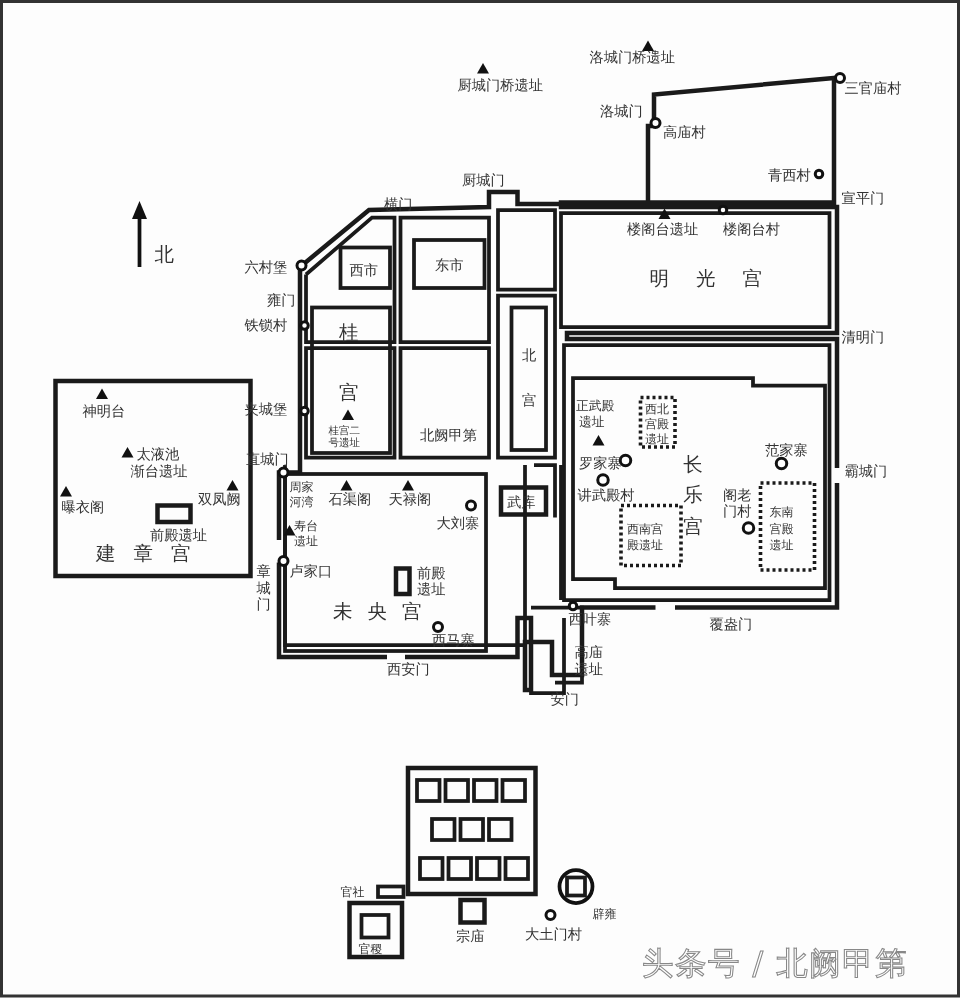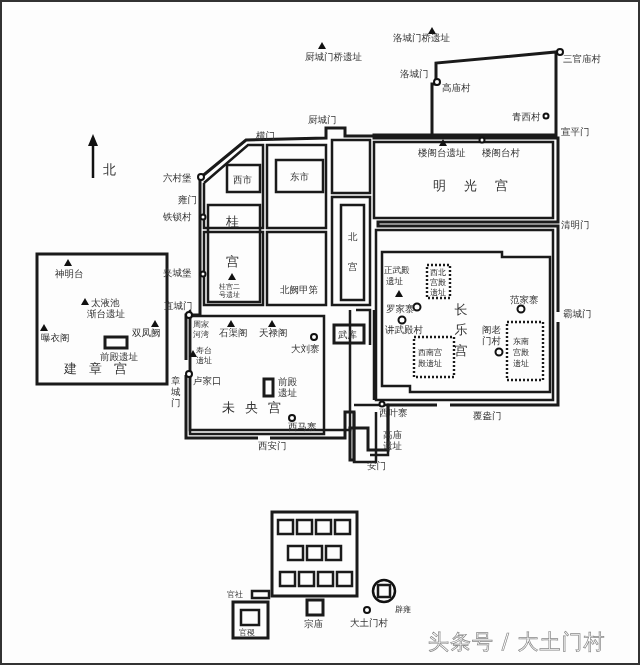--- a/index.html
+++ b/index.html
@@ -199,13 +199,13 @@
   <rect class="w2" x="241" y="610" width="18" height="15"></rect>
   <text class="lbl" style="font-size:8px" x="239" y="635">官稷</text>
   <rect class="w" x="307" y="600" width="16" height="15"></rect>
   <text class="lbl" x="304" y="627">宗庙</text>
   <circle cx="384" cy="591" r="11" fill="none" stroke="#111" stroke-width="2.5"></circle>
   <rect class="w2" x="378" y="585" width="12" height="12"></rect>
   <text class="lbl" style="font-size:8px" x="395" y="612">辟雍</text>
   <text class="lbl" x="350" y="626">大土门村</text>
 </svg>
 
-<div class="wm">头条号 / 大土门村</div>
+<div class="wm">头条号 / 北阙甲第</div>
 
 </body></html>

